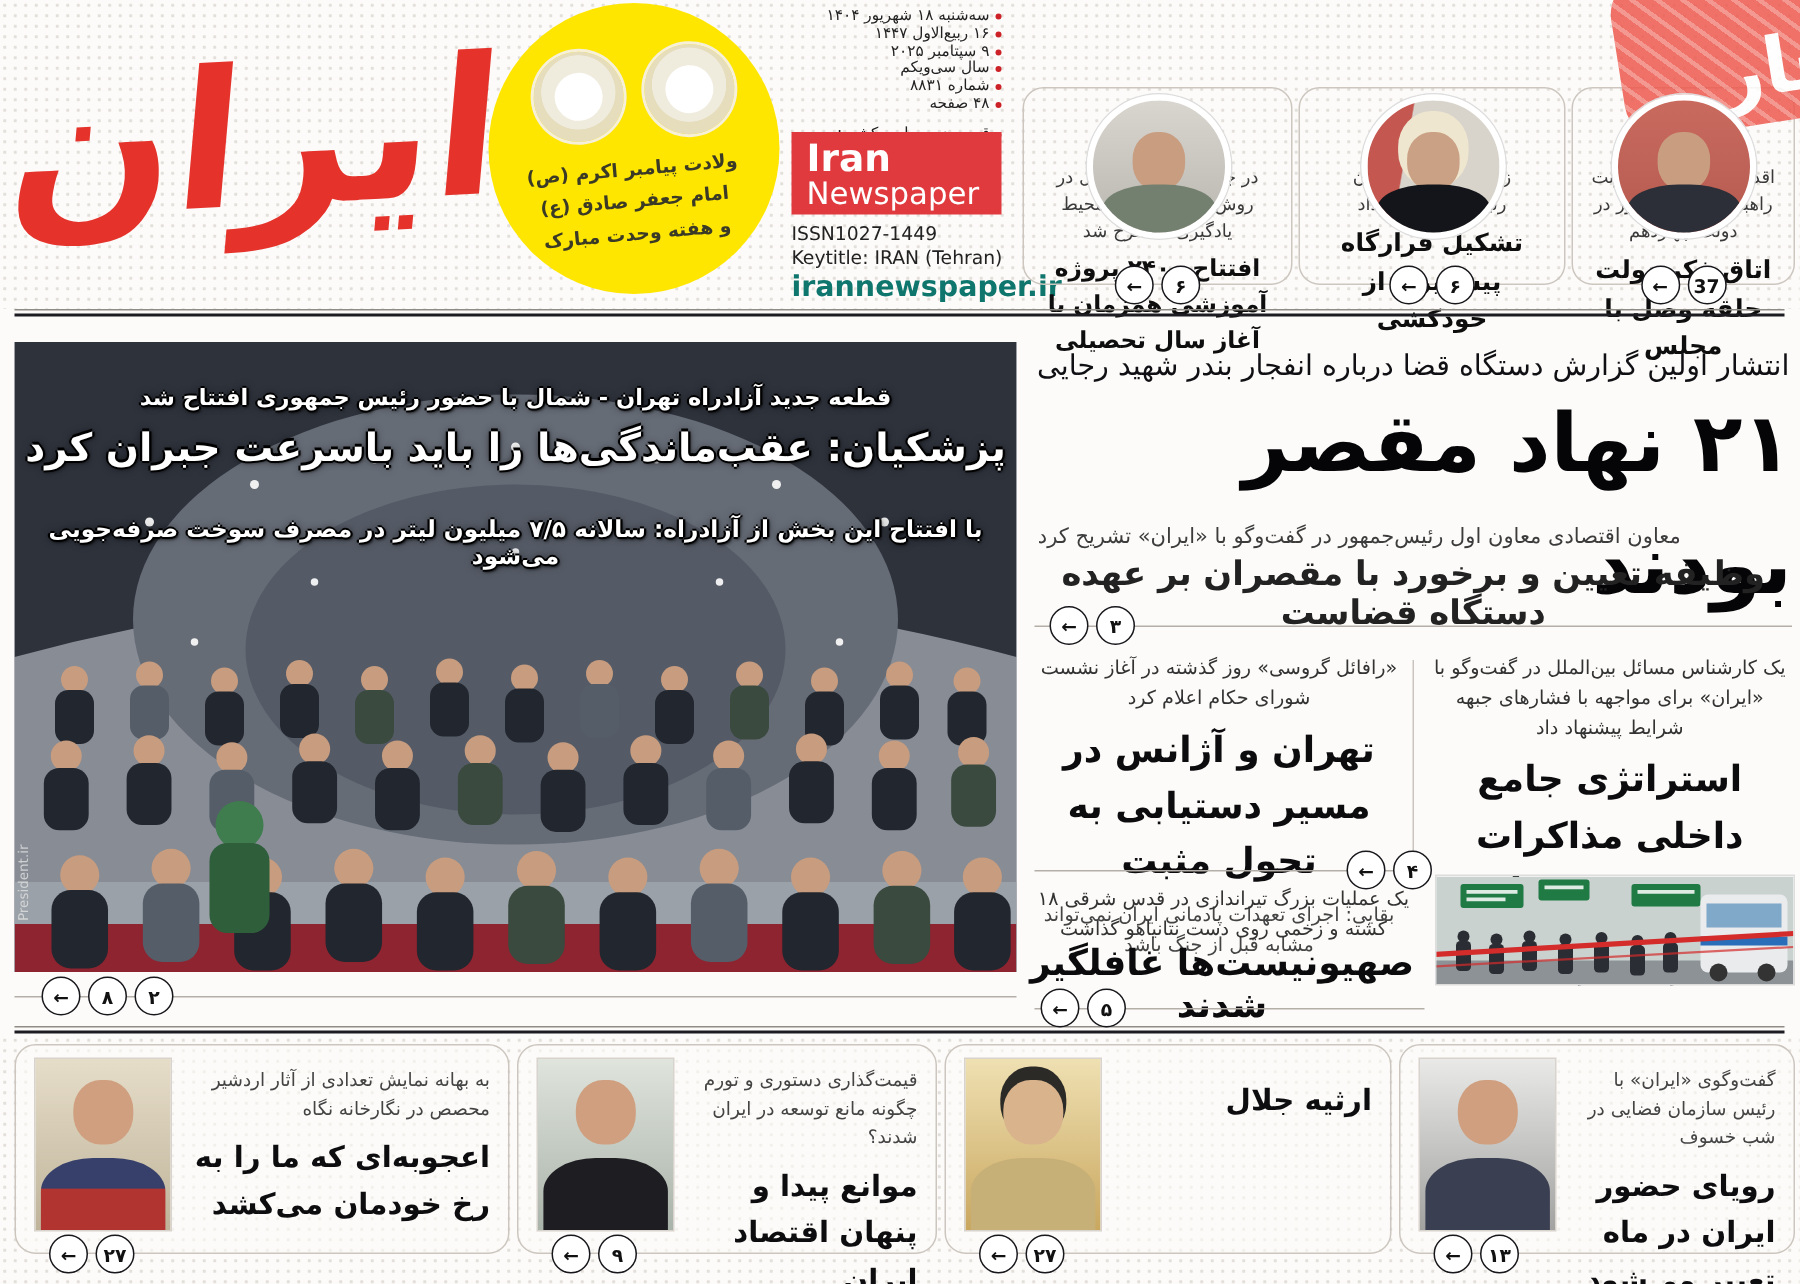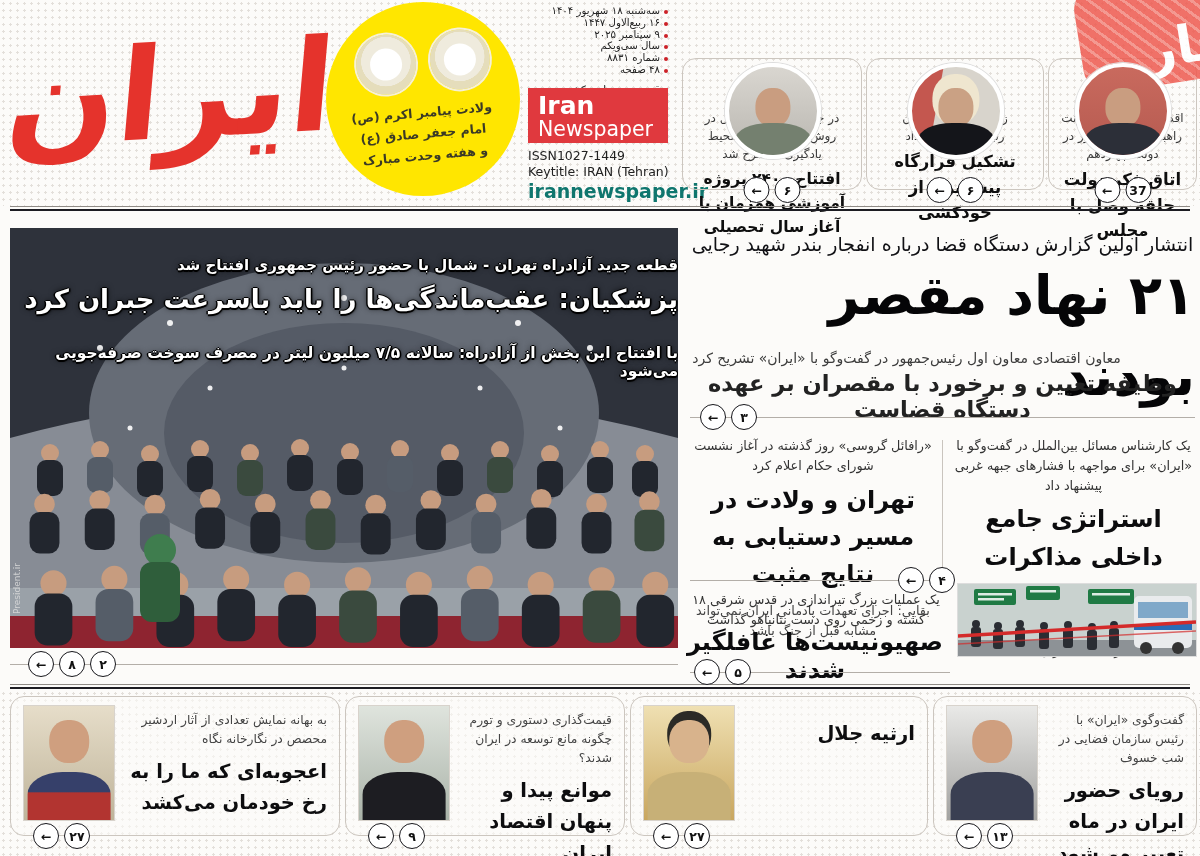--- a/index.html
+++ b/index.html
@@ -59,21 +59,21 @@
   .pgc{width:26px;height:26px;border:1.5px solid #17171c;border-radius:50%;background:#fff;
        display:flex;align-items:center;justify-content:center;font-size:12.5px;font-weight:bold;color:#111;}
   .tcard .pgrow{bottom:-14px;left:50%;transform:translateX(-50%);}
 
   .rule2{position:absolute;left:10px;width:1180px;height:5px;border-top:1px solid #8f8b86;
          border-bottom:2.5px solid #1c1c22;}
 
   
   .lead{position:absolute;left:10px;top:228px;width:668px;height:420px;overflow:hidden;background:#6a707a;}
   .lead svg{position:absolute;inset:0;}
-  .cap{position:absolute;left:0;width:100%;text-align:right;color:#fff;font-weight:bold;
+  .cap{position:absolute;left:0;width:100%;text-align:center;color:#fff;font-weight:bold;
        text-shadow:-1.5px 0 #000,1.5px 0 #000,0 1.5px #000,0 -1.5px #000,1px 1px 2px #000,0 0 6px rgba(0,0,0,.8);}
   .cap1{top:28px;font-size:15px;}
   .cap2{top:56px;font-size:26px;}
   .cap3{top:116px;font-size:15.5px;}
   .credit{position:absolute;left:2px;bottom:34px;color:#ddd;font-size:9px;direction:ltr;
           writing-mode:vertical-rl;transform:rotate(180deg);opacity:.85;}
   .hline{position:absolute;border-top:1px solid #b3aea8;}
   .lead-pages{left:28px;top:651px;}
 
   
@@ -325,28 +325,28 @@
   <div class="msk">معاون اقتصادی معاون اول رئیس‌جمهور در گفت‌وگو با «ایران» تشریح کرد</div>
   <div class="msh">وظیفه تعیین و برخورد با مقصران بر عهده دستگاه قضاست</div>
 
   <div class="hline" style="left:690px;top:417px;width:505px;"></div>
   <div class="pgrow abs main-pages">
     <span class="pgc">←</span>
     <span class="pgc">۳</span>
   </div>
 
   <div class="suba" style="left:952px;width:243px;">
-    <div class="sk">یک کارشناس مسائل بین‌الملل در گفت‌وگو با «ایران» برای مواجهه با فشارهای جبهه غربی پیشنهاد داد</div>
+    <div class="sk">یک کارشناس مسائل بین‌الملل در گفت‌وگو با «ایران» برای مواجهه با فشارهای جبهه شرایط پیشنهاد داد</div>
     <div class="sh">استراتژی جامع داخلی مذاکرات محدود هسته‌ای</div>
     <div class="ss">طرف مقابل در شرایط فعلی حاضر به دادن امتیاز جدی به ایران نیست</div>
   </div>
   <div class="vdiv"></div>
   <div class="suba" style="left:690px;width:246px;">
     <div class="sk">«رافائل گروسی» روز گذشته در آغاز نشست شورای حکام اعلام کرد</div>
-    <div class="sh">تهران و ولادت در مسیر دستیابی به نتایج مثبت</div>
+    <div class="sh">تهران و آژانس در مسیر دستیابی به تحول مثبت</div>
     <div class="ss">بقایی: اجرای تعهدات پادمانی ایران نمی‌تواند مشابه قبل از جنگ باشد</div>
   </div>
   <div class="hline" style="left:690px;top:580px;width:252px;"></div>
   <div class="pgrow abs" style="left:898px;top:567px;">
     <span class="pgc">←</span>
     <span class="pgc">۴</span>
   </div>
 
   <div class="quds-k">یک عملیات بزرگ تیراندازی در قدس شرقی ۱۸ کشته و زخمی روی دست نتانیاهو گذاشت</div>
   <div class="quds-h">صهیونیست‌ها غافلگیر شدند</div>

